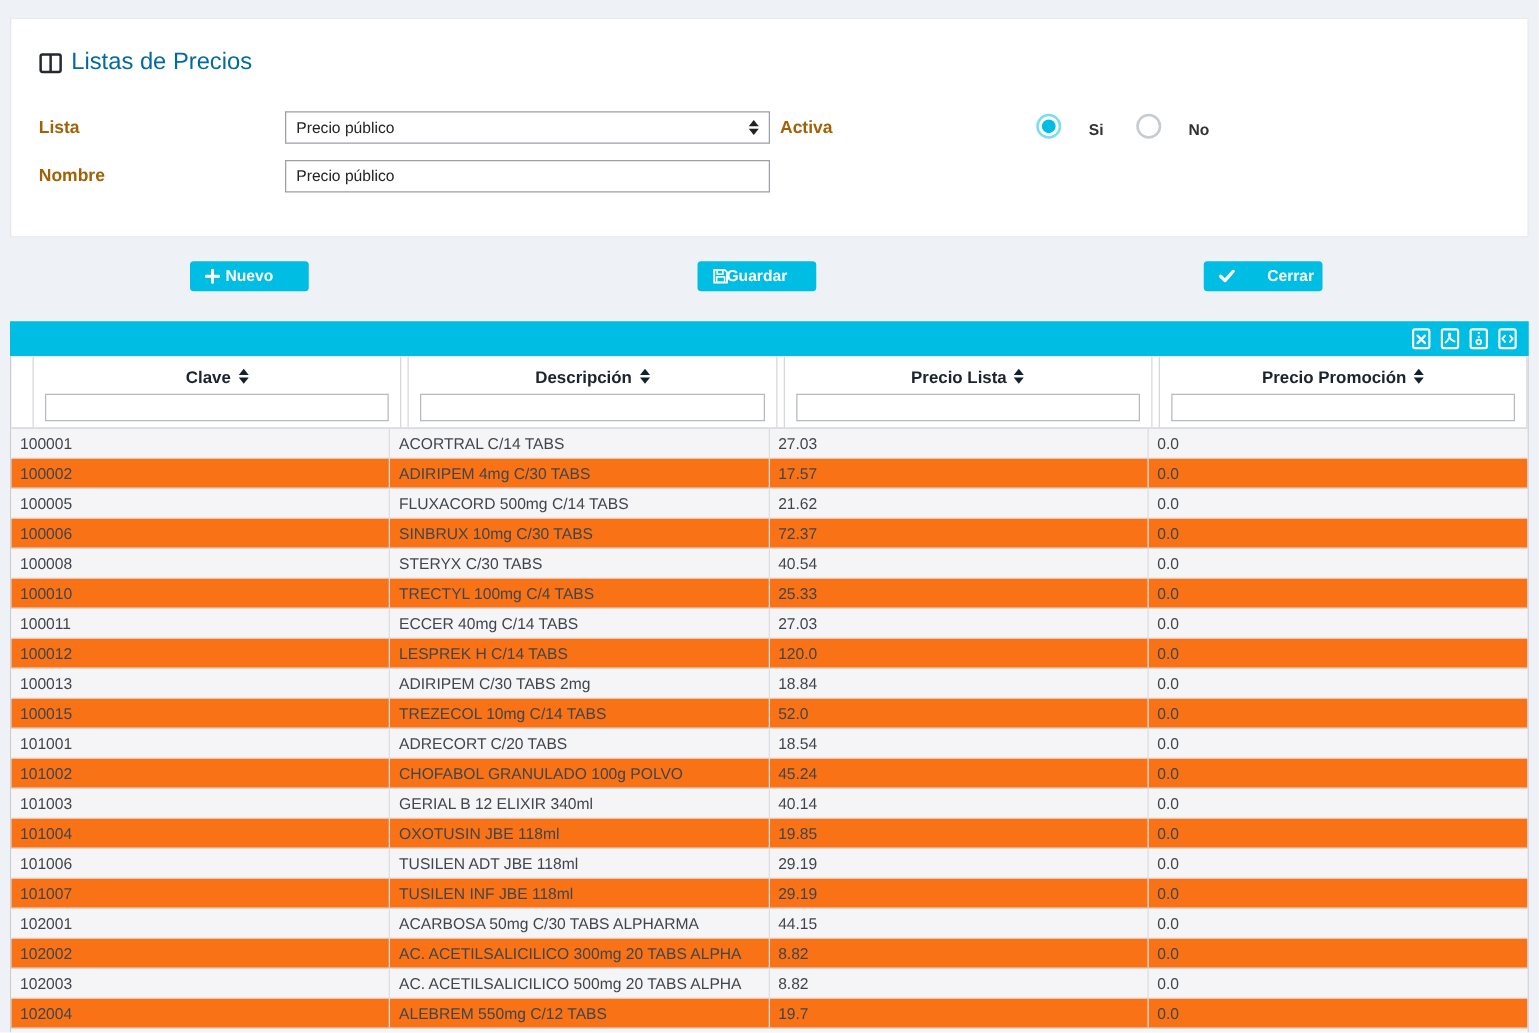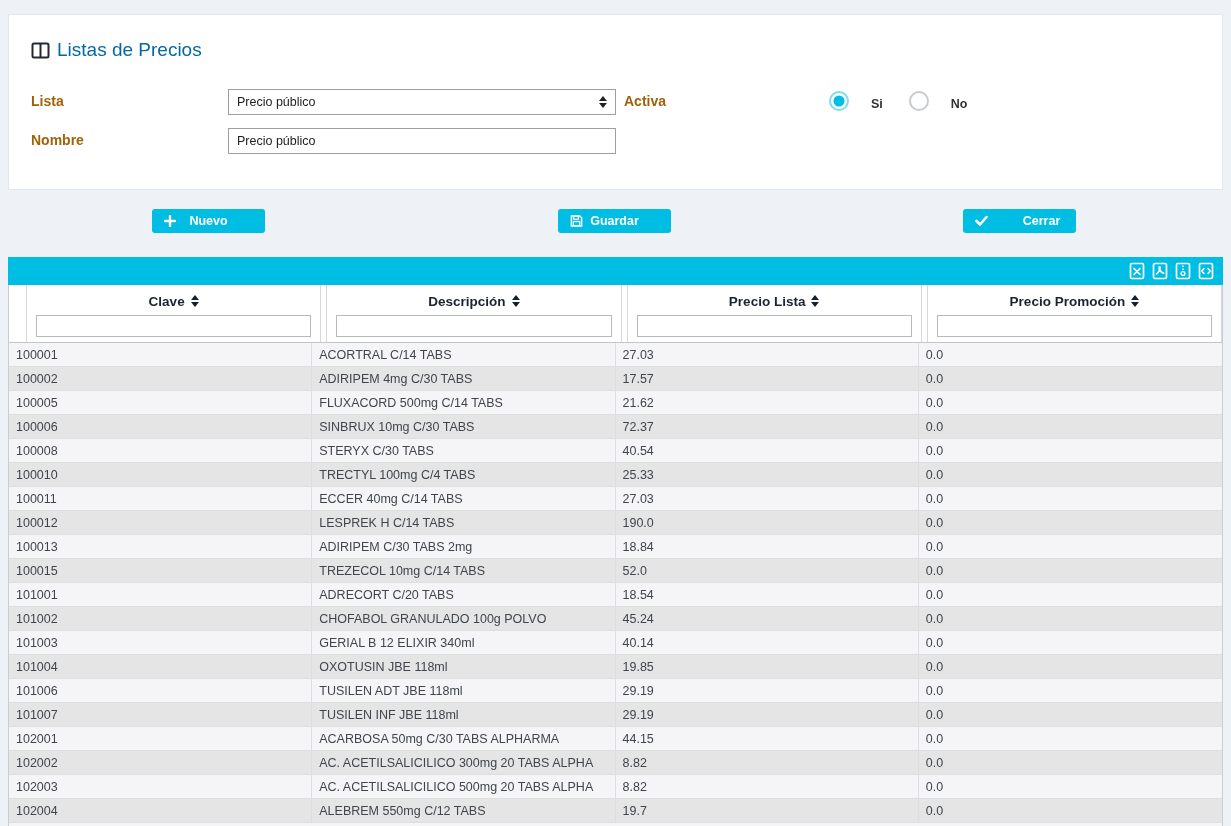--- a/index.html
+++ b/index.html
@@ -54,21 +54,21 @@
   .radio-item.checked .circle { border-color:#7edcf2; }
   .radio-item.checked .circle::after {
     content:""; position:absolute; left:50%; top:50%; transform:translate(-50%,-50%);
     width:11px; height:11px; border-radius:50%; background:var(--accent);
   }
   .radio-item .radio-label { font-size:12.5px; font-weight:700; color:#333; }
 
   
   :root { --accent:#00bde3; }
   .btn {
-    position:absolute; top:209px; width:113px; height:24px;
+    position:absolute; top:209px; width:95px; height:24px;
     background:var(--accent); color:#fff; border:none; border-radius:3px;
     font-size:12.5px; font-weight:700; font-family:inherit; cursor:pointer;
     display:flex; align-items:center; justify-content:center;
   }
   .btn .btn-ic { position:absolute; left:12px; top:50%; transform:translateY(-50%); display:flex; }
   .btn-nuevo  { left:152px; }
   .btn-guardar{ left:558px; }
   .btn-cerrar { left:963px;padding-left:44px; }
 
   
@@ -100,21 +100,21 @@
     font-size:13.5px; font-weight:700; color:#1b2330; height:22px; cursor:pointer;
   }
   .head-title .sort-glyph .up   { border-bottom-color:#14202e; }
   .head-title .sort-glyph .down { border-top-color:#14202e; }
   .filter-input {
     width:calc(100% - 18px); height:22px; margin-top:3px;
     border:1px solid #b6babf; font-size:12px; padding:0 5px; font-family:inherit;
   }
   .grid-body .row {
     display:grid; grid-template-columns:1fr 1fr 1fr 1fr;
-    height:24px; border-bottom:1px solid #dcdee2; background:#e5e5e5; cursor:pointer;
+    height:24px; border-bottom:1px solid #dcdee2; background:#f97316; cursor:pointer;
   }
   .grid-body .row.alt { background:#f5f5f8; }
   .grid-body .cell {
     font-size:12.5px; color:#40454d; display:flex; align-items:center;
     padding-left:7px; border-right:1px solid #dcdee2; overflow:hidden; white-space:nowrap;
   }
   .grid-body .cell:last-child { border-right:none; }
   .partial-row { height:5px; background:#f5f5f8; }
 </style>
 </head>
@@ -296,21 +296,21 @@
       </div>
       <div class="row alt">
         <div class="cell">100011</div>
         <div class="cell">ECCER 40mg C/14 TABS</div>
         <div class="cell">27.03</div>
         <div class="cell">0.0</div>
       </div>
       <div class="row">
         <div class="cell">100012</div>
         <div class="cell">LESPREK H C/14 TABS</div>
-        <div class="cell">190.0</div>
+        <div class="cell">120.0</div>
         <div class="cell">0.0</div>
       </div>
       <div class="row alt">
         <div class="cell">100013</div>
         <div class="cell">ADIRIPEM C/30 TABS 2mg</div>
         <div class="cell">18.84</div>
         <div class="cell">0.0</div>
       </div>
       <div class="row">
         <div class="cell">100015</div>

